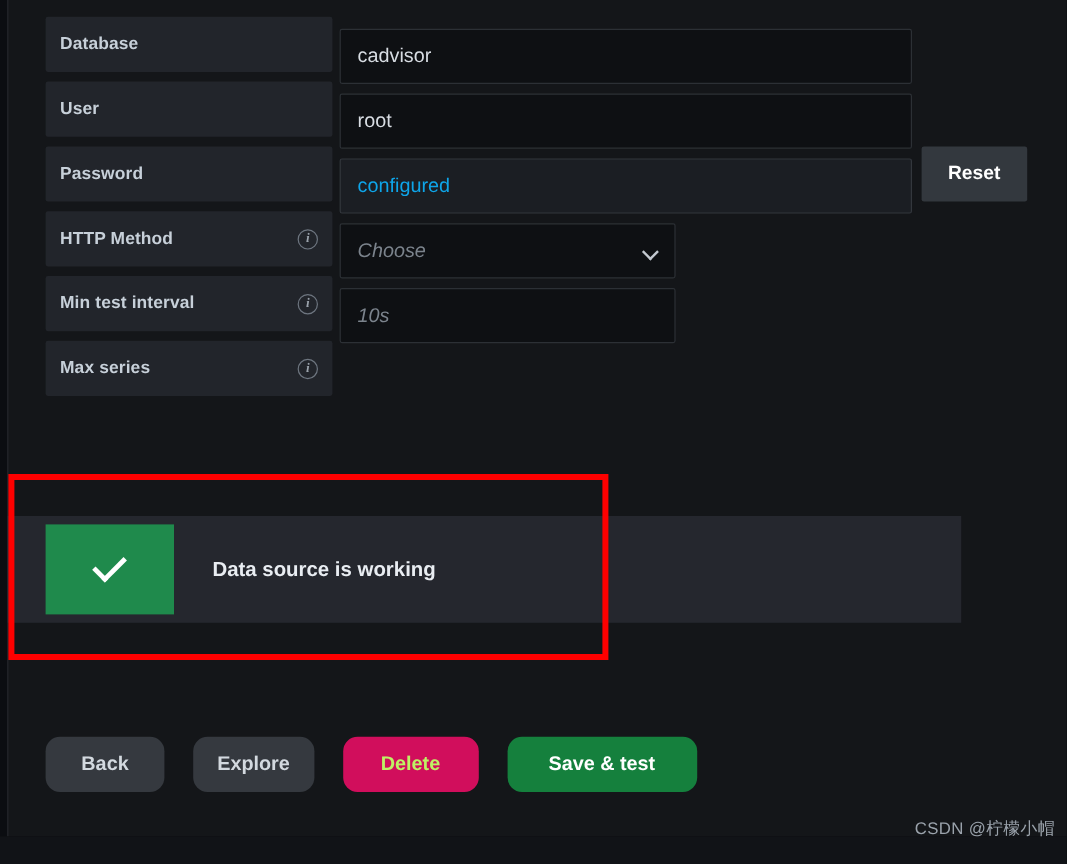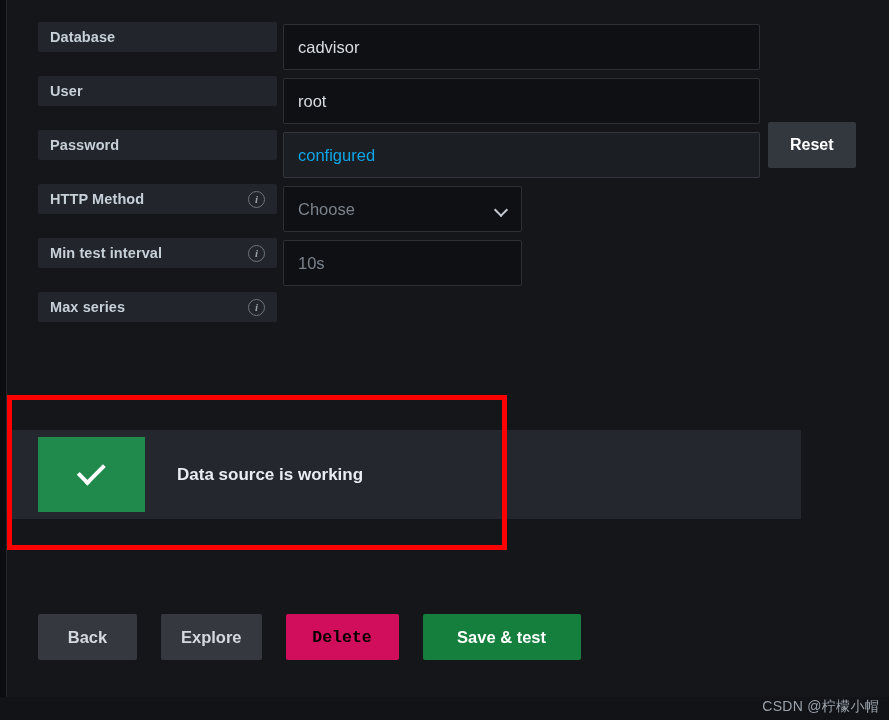--- a/index.html
+++ b/index.html
@@ -33,21 +33,21 @@
     left:38px; top:14px;
   }
   .form-row {
     display:flex;
     align-items:center;
     margin-bottom:8px;
     height:46px;
   }
   .field-label {
     width:239px;
-    height:30px;
+    height:46px;
     background:#22252b;
     border-radius:2px;
     display:flex;
     align-items:center;
     padding:0 12px;
     color:#c7d0d9;
     font-size:14.5px;
     font-weight:bold;
     letter-spacing:0.1px;
   }
@@ -73,21 +73,21 @@
     border:1px solid #2c3035;
     border-radius:2px;
     display:flex;
     align-items:center;
     padding:0 14px;
     color:#d8dde3;
     font-size:16.5px;
     margin-top:20px;
   }
   .field-input.wide   { width:477px; }
-  .field-input.medium { width:239px; }
+  .field-input.medium { width:280px;font-style:italic; }
   .field-input.disabled {
     background:#1b1e23;
     border-color:#33373d;
     color:#0ea5e9;
   }
   .field-input.placeholder { color:#7b838c; }
   .field-input.select {
     justify-content:space-between;
     background:#0e1013;
   }
@@ -167,38 +167,38 @@
   
   .button-row {
     position:absolute;
     left:38px; top:614px;
     display:flex;
     gap:24px;
   }
   .btn {
     height:46px;
     border:none;
-    border-radius:2px;
+    border-radius:12px;
     font-size:16.5px;
     font-weight:bold;
     font-family:"Liberation Sans", sans-serif;
     cursor:pointer;
     padding:0 20px;
     display:flex;
     align-items:center;
     justify-content:center;
   }
   .btn-secondary { background:#35393f; color:#d3d9df; min-width:99px; }
-  .btn-danger    { background:#d10e5c; color:#000000; min-width:113px;font-family:Liberation Mono, monospace; }
+  .btn-danger    { background:#d10e5c; color:#bef264; min-width:113px; }
   .btn-primary   { background:#15803d; color:#ffffff; min-width:158px; }
 
   
   .watermark {
     position:absolute;
-    right:10px; bottom:4px;
+    right:10px; bottom:20px;
     color:#9aa2ab;
     font-size:14px;
     letter-spacing:0.3px;
   }
 </style>
 </head>
 <body>
 
 <div id="screen">
 

